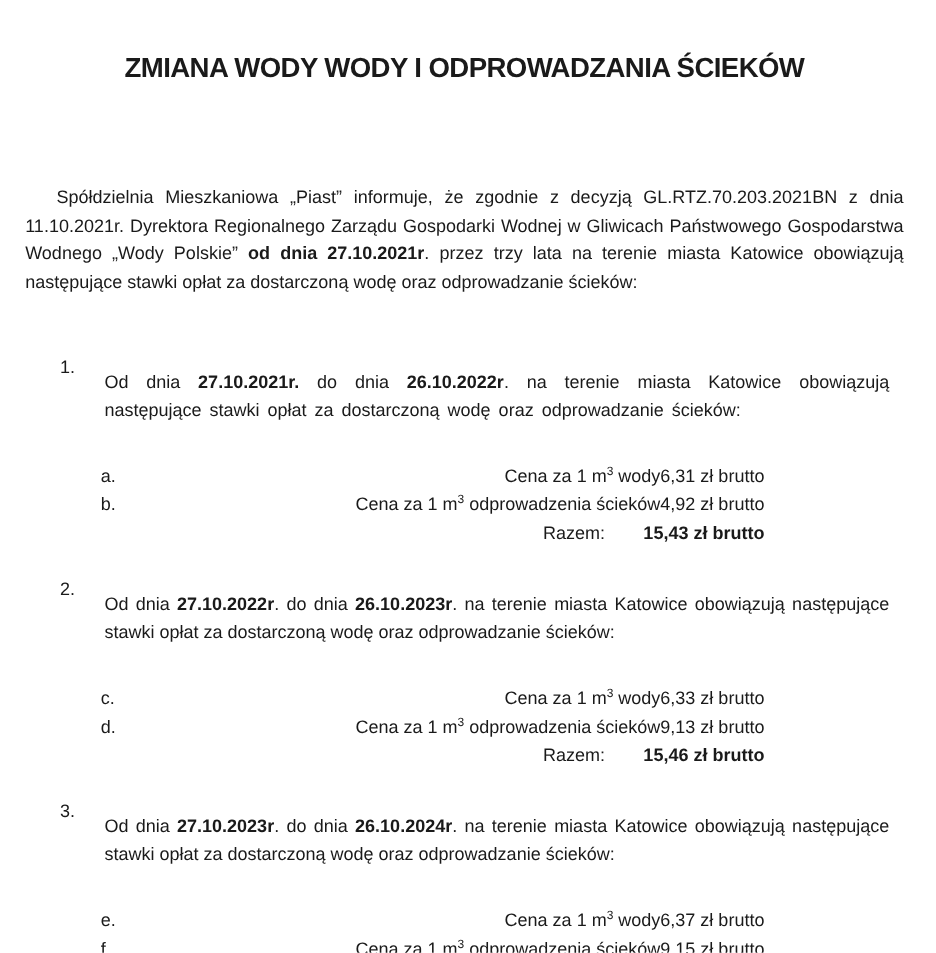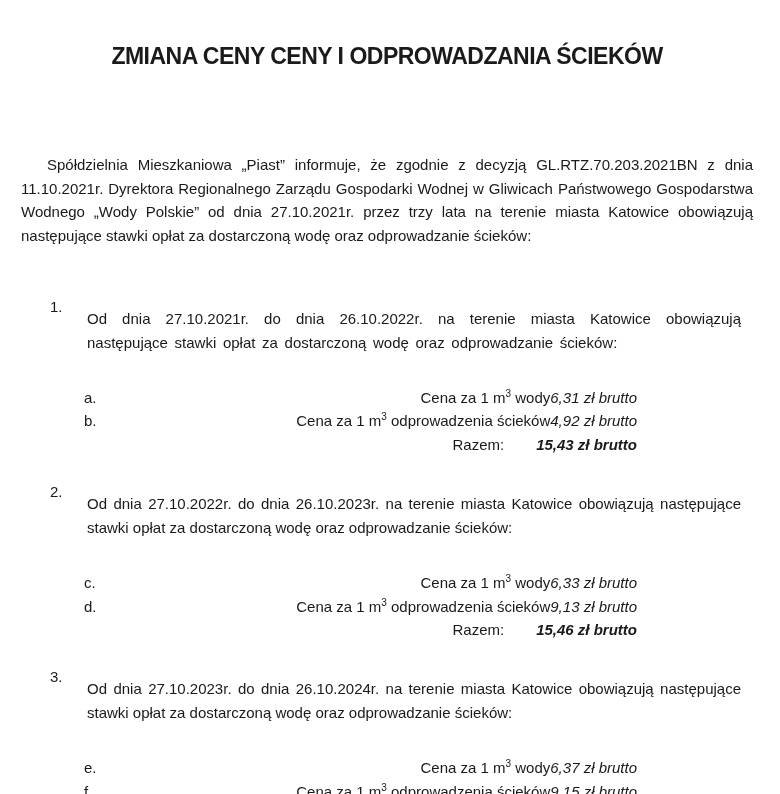--- a/index.html
+++ b/index.html
@@ -80,34 +80,33 @@
     text-align: right;
   }
   .label sup {
     font-size: 10px;
     line-height: 0;
   }
   .price {
     flex: none;
     text-align: center;
     white-space: nowrap;
-    font-style: italic;
   }
   .total-row .price {
     font-weight: 700;
     margin-left: 32px;
   }
-  b { font-weight: 400; }
+  b { font-weight: 700; }
 </style>
 </head>
 <body>
 
 <div class="page">
 
-  <h1 class="doc-title">ZMIANA CENY CENY I ODPROWADZANIA ŚCIEKÓW</h1>
+  <h1 class="doc-title">ZMIANA WODY WODY I ODPROWADZANIA ŚCIEKÓW</h1>
 
   <p class="intro"><span>Spółdzielnia Mieszkaniowa „Piast” informuje, że zgodnie z decyzją GL.RTZ.70.203.2021BN z dnia 11.10.2021r. Dyrektora Regionalnego Zarządu Gospodarki Wodnej w Gliwicach Państwowego Gospodarstwa Wodnego „Wody Polskie” </span><b>od dnia 27.10.2021r</b><span>. przez trzy lata na terenie miasta Katowice obowiązują następujące stawki opłat za dostarczoną wodę oraz odprowadzanie ścieków:</span></p>
 
   <div class="sections">
 
     <div class="section section-1">
       <div class="lead">
         <span class="num">1.</span>
         <p class="lead-text"><span>Od dnia </span><b>27.10.2021r.</b><span> do dnia </span><b>26.10.2022r</b><span>. na terenie miasta Katowice obowiązują następujące stawki opłat za dostarczoną wodę oraz odprowadzanie ścieków:</span></p>
       </div>

